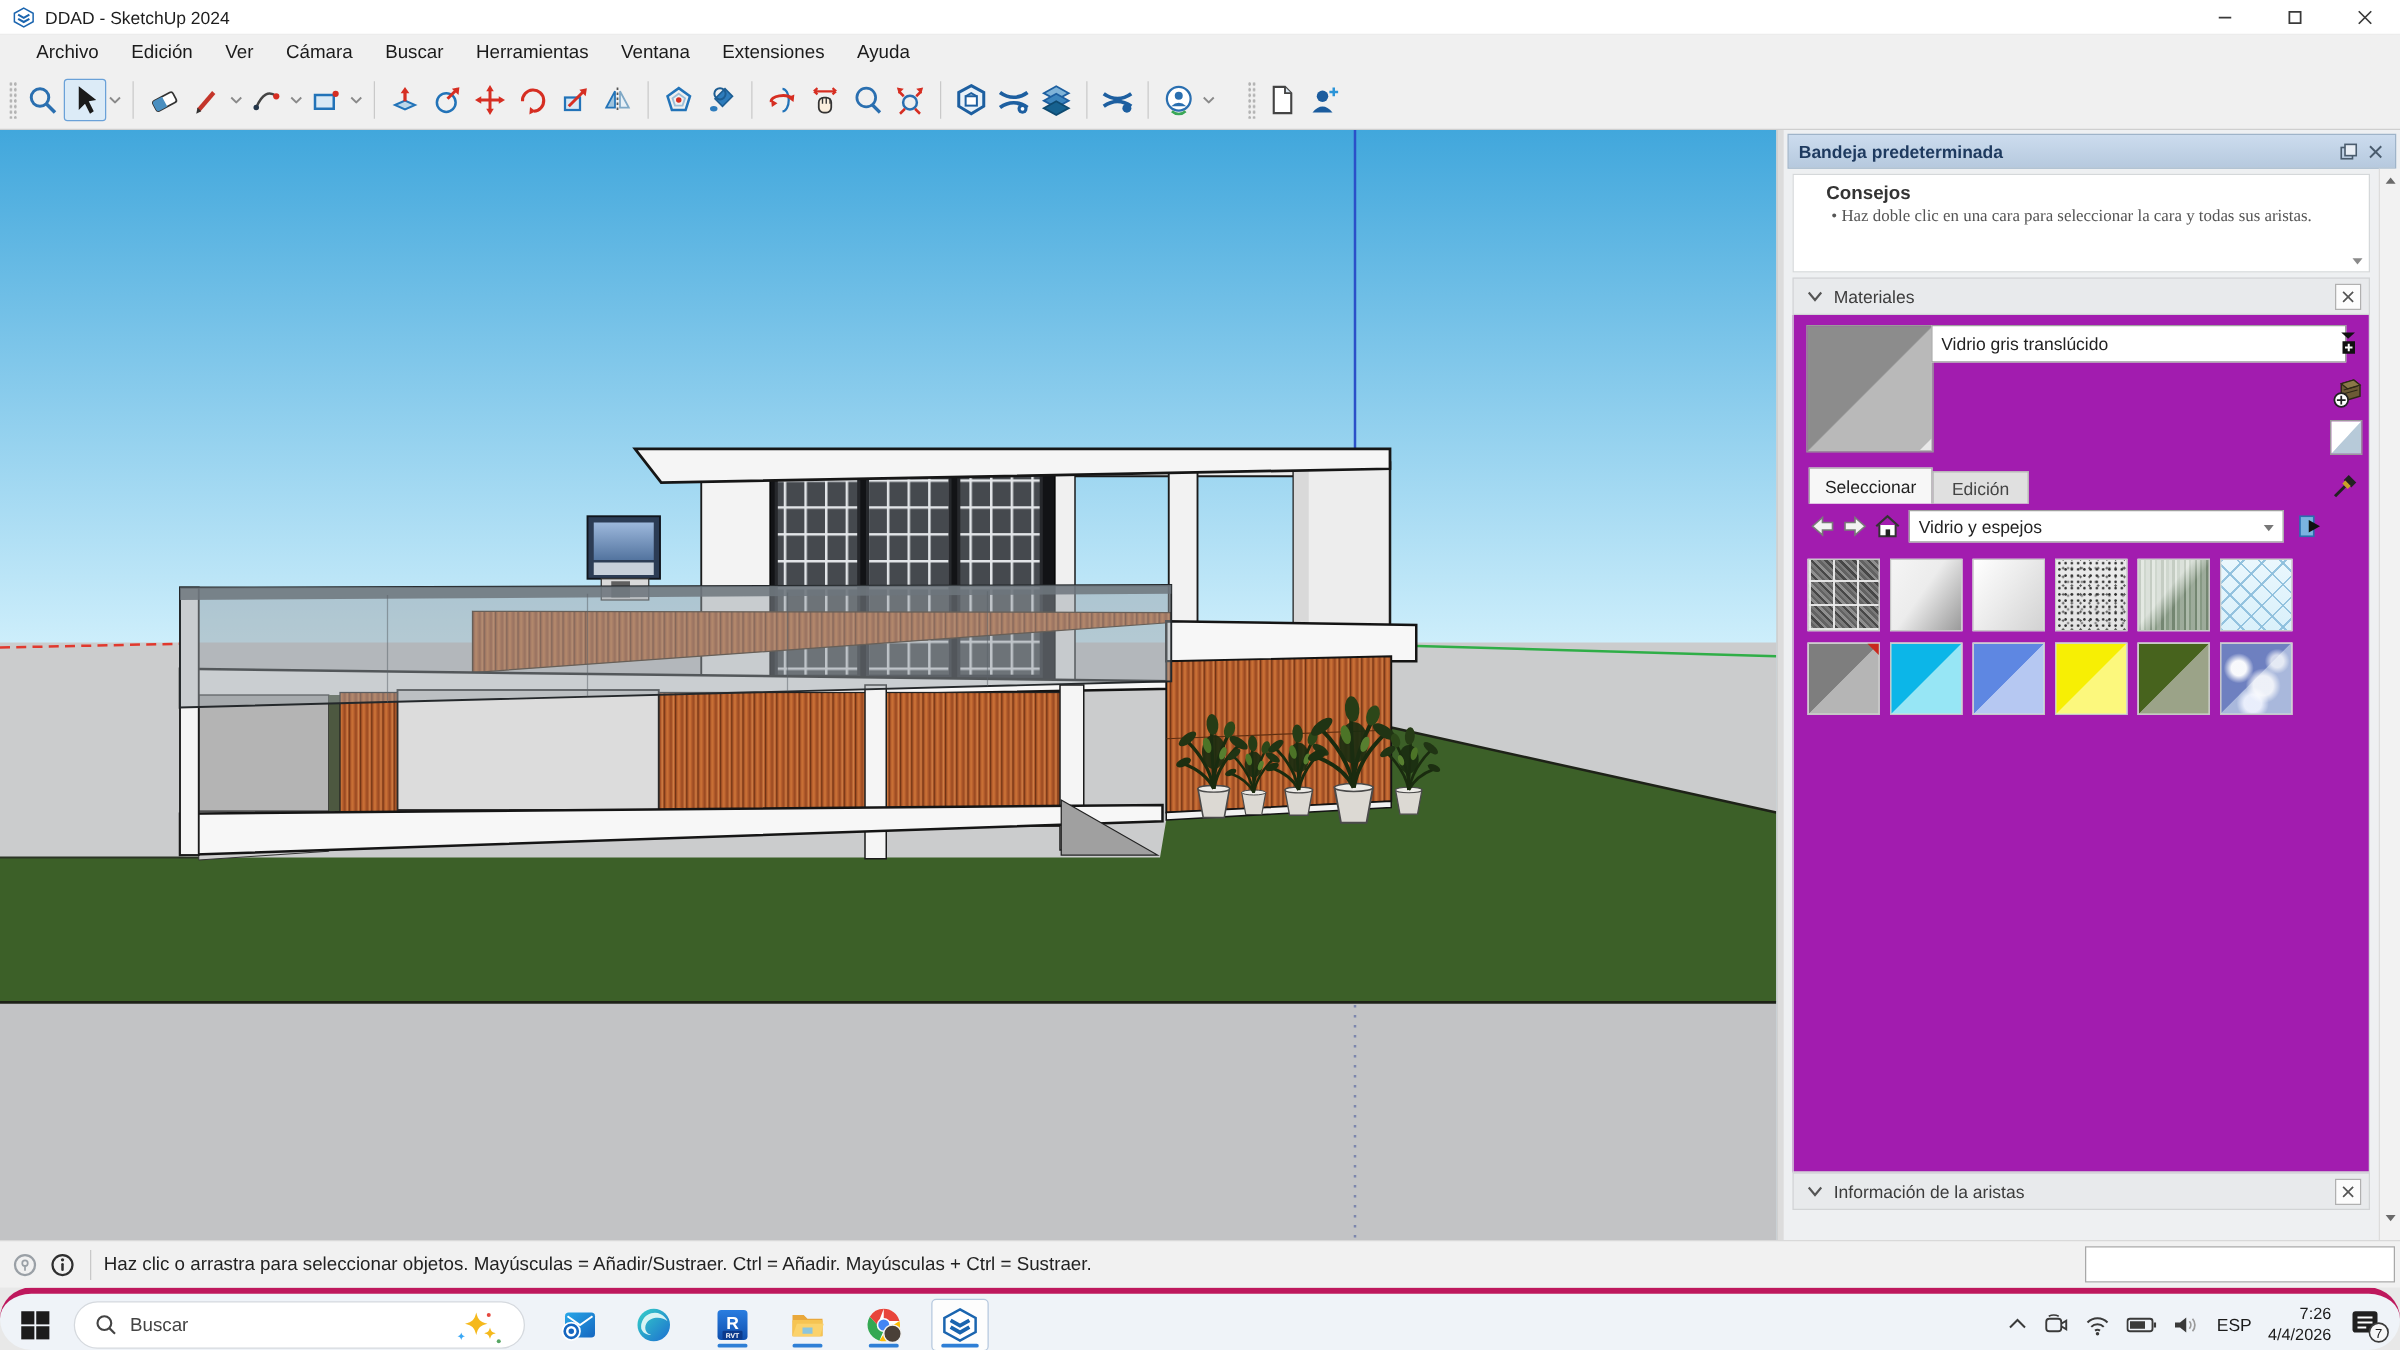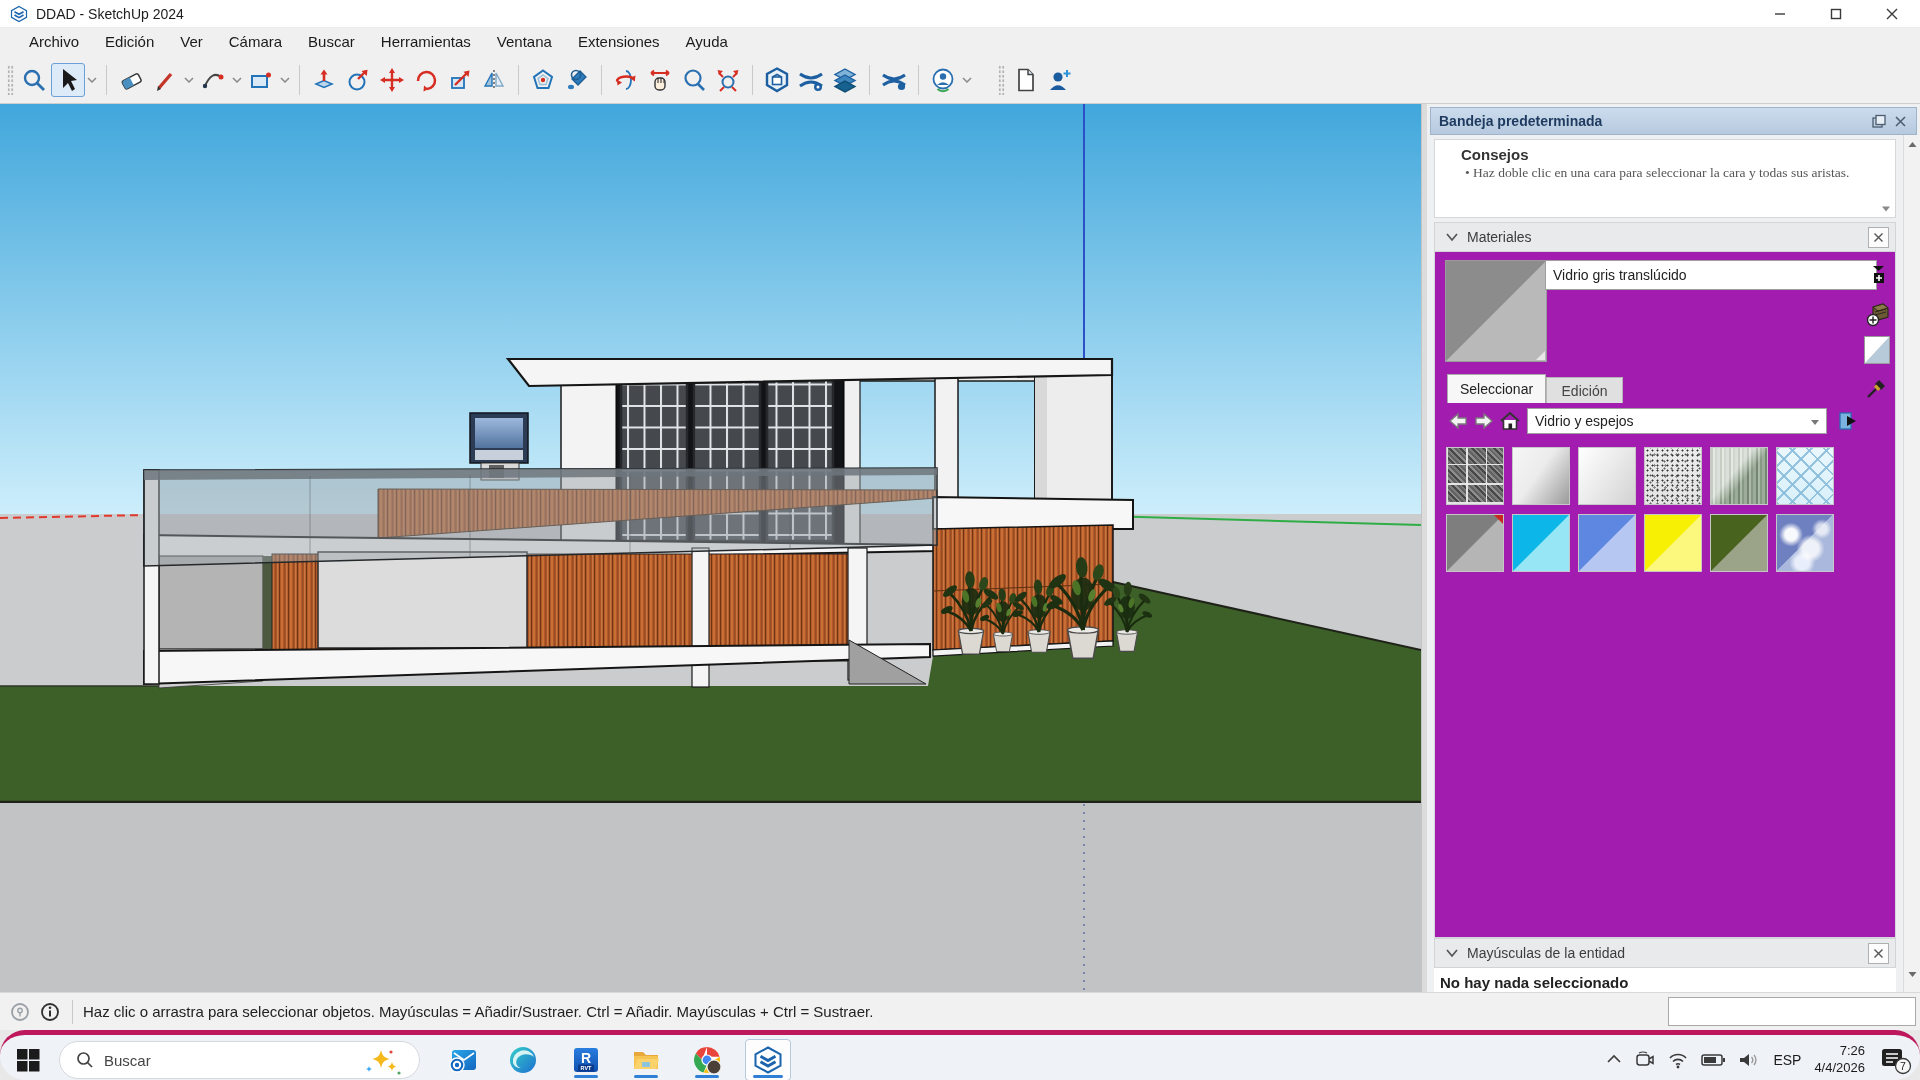--- a/index.html
+++ b/index.html
@@ -625,29 +625,26 @@
           <div class="swatch" style="background-image: linear-gradient(to right bottom, rgb(247, 239, 4) 0%, rgb(247, 239, 4) 49.6%, rgb(252, 248, 125) 50.4%, rgb(252, 248, 125) 100%);"></div>
           <div class="swatch" style="background-image: linear-gradient(to right bottom, rgb(71, 99, 29) 0%, rgb(71, 99, 29) 49.6%, rgb(155, 163, 136) 50.4%, rgb(155, 163, 136) 100%);"></div>
           <div class="swatch" style="background-image: radial-gradient(circle at 25% 35%, rgba(255, 255, 255, 0.95) 0px, rgba(255, 255, 255, 0.95) 6px, rgba(255, 255, 255, 0) 12px), radial-gradient(circle at 60% 60%, rgba(255, 255, 255, 0.8) 0px, rgba(255, 255, 255, 0.8) 8px, rgba(255, 255, 255, 0) 14px), radial-gradient(circle at 80% 25%, rgba(255, 255, 255, 0.7) 0px, rgba(255, 255, 255, 0.7) 5px, rgba(255, 255, 255, 0) 10px), radial-gradient(circle at 45% 85%, rgba(240, 244, 255, 0.9) 0px, rgba(240, 244, 255, 0.9) 7px, rgba(255, 255, 255, 0) 13px), linear-gradient(to right bottom, rgb(110, 128, 192) 0px, rgb(110, 128, 192) 49%, rgb(169, 184, 220) 50%, rgb(169, 184, 220) 100%);"></div>
         </div>
     </div>
 
     <div id="ent-header" class="sec-header abs">
       <svg class="chev" width="14" height="10" viewBox="0 0 14 10">
         <path d="M2 2 L7 8 L12 2" fill="none" stroke="#555" stroke-width="1.7"></path>
         </svg>
-      <span class="lbl">Mayúsculas de la entidad</span>
+      <span class="lbl">Información de la aristas</span>
       <div class="closebox">
         <svg width="11" height="11" viewBox="0 0 11 11">
           <path d="M1.5 1.5 L9.5 9.5 M9.5 1.5 L1.5 9.5" stroke="#555" stroke-width="1.4"></path>
           </svg>
       </div>
-    </div>
-    <div id="ent-body">
-      <div id="ent-empty">No hay nada seleccionado</div>
     </div>
 
     <div id="tray-scroll">
       <svg class="sarr" style="top:6px" width="9" height="7" viewBox="0 0 9 7">
           <path d="M0.5 6 L4.5 1 L8.5 6 Z" fill="#6a6a6a"></path>
         </svg>
       <svg class="sarr" style="bottom:14px" width="9" height="7" viewBox="0 0 9 7">
           <path d="M0.5 1 L4.5 6 L8.5 1 Z" fill="#6a6a6a"></path>
         </svg>
     </div>

